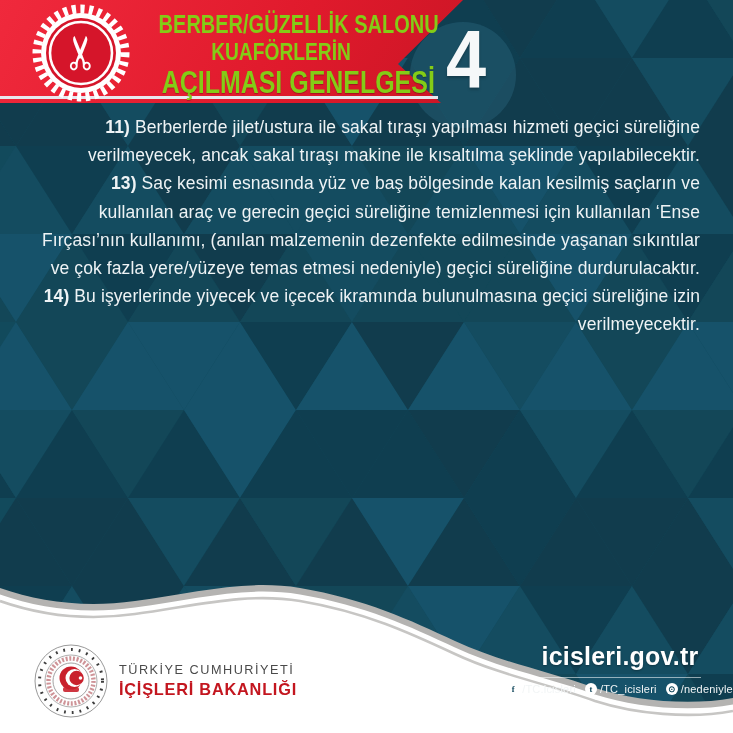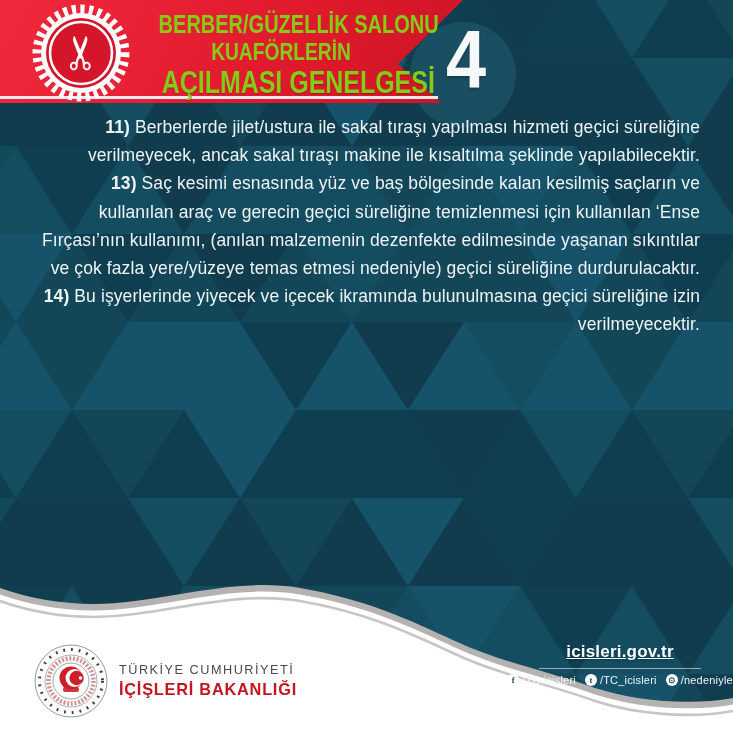--- a/index.html
+++ b/index.html
@@ -47,21 +47,21 @@
   .wave{position:absolute;left:0;bottom:0;width:733px;height:180px;z-index:5;}
   
   .ministry{position:absolute;left:33px;top:643px;z-index:6;display:flex;align-items:center;}
   .seal{width:76px;height:76px;flex:0 0 auto;}
   .ministry-text{margin-left:10px;}
   .ministry-l1{color:#4a4a4a;font-size:13.5px;letter-spacing:1.6px;transform:scaleX(0.94);transform-origin:0 50%;white-space:nowrap;}
   .ministry-l2{color:#c3161f;font-size:17px;font-weight:bold;letter-spacing:0.8px;margin-top:3px;
     transform:scaleX(0.96);transform-origin:0 50%;white-space:nowrap;}
   
   .web-block{position:absolute;right:18px;top:642px;width:190px;z-index:6;text-align:center;color:#fff;}
-  .website{font-size:17px;font-weight:bold;letter-spacing:0.2px;text-shadow:0 1px 2px rgba(0,0,0,0.3);text-decoration:underline;}
+  .website{font-size:25px;font-weight:bold;letter-spacing:0.2px;text-shadow:0 1px 2px rgba(0,0,0,0.3);}
   .web-divider{width:162px;height:1px;background:rgba(255,255,255,0.55);margin:6px auto 5px auto;}
   .social-row{display:flex;justify-content:center;gap:9px;align-items:center;}
   .social-item{display:flex;align-items:center;gap:3px;}
   .social-circle{
     width:12px;height:12px;border-radius:50%;background:#ffffff;color:#12485c;
     font-size:8.5px;font-weight:bold;line-height:12px;text-align:center;display:inline-block;
     font-family:"Liberation Serif",serif;
   }
   .social-handle{font-size:11px;color:#f2f5f6;letter-spacing:0.2px;}
 </style>

